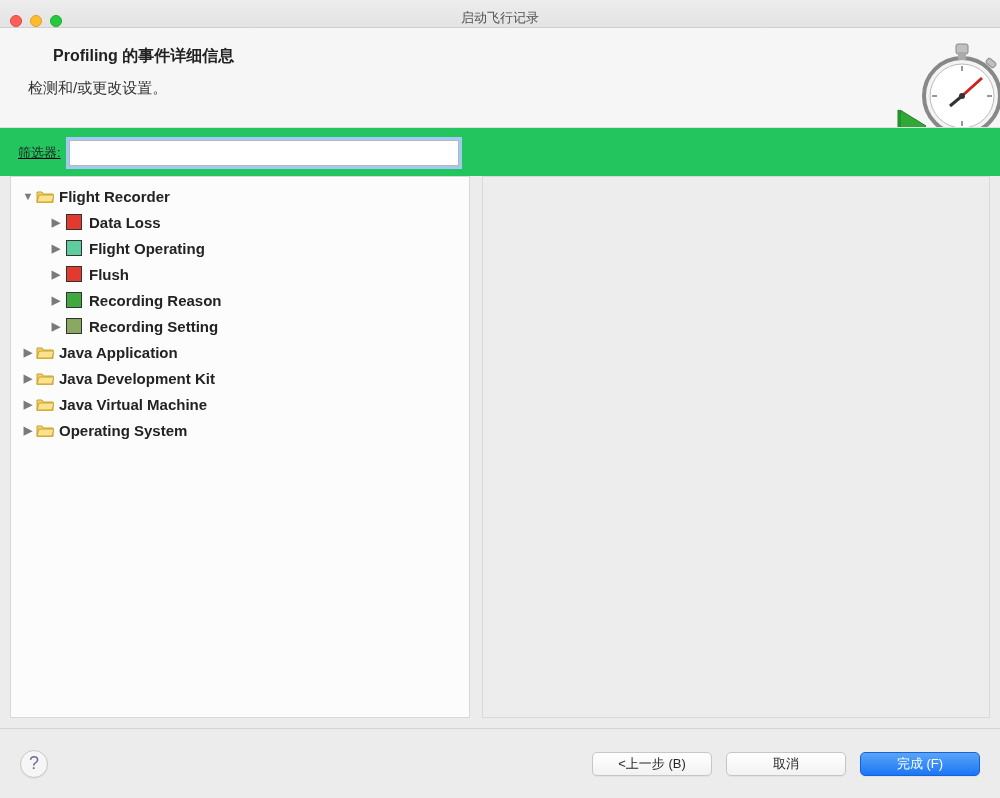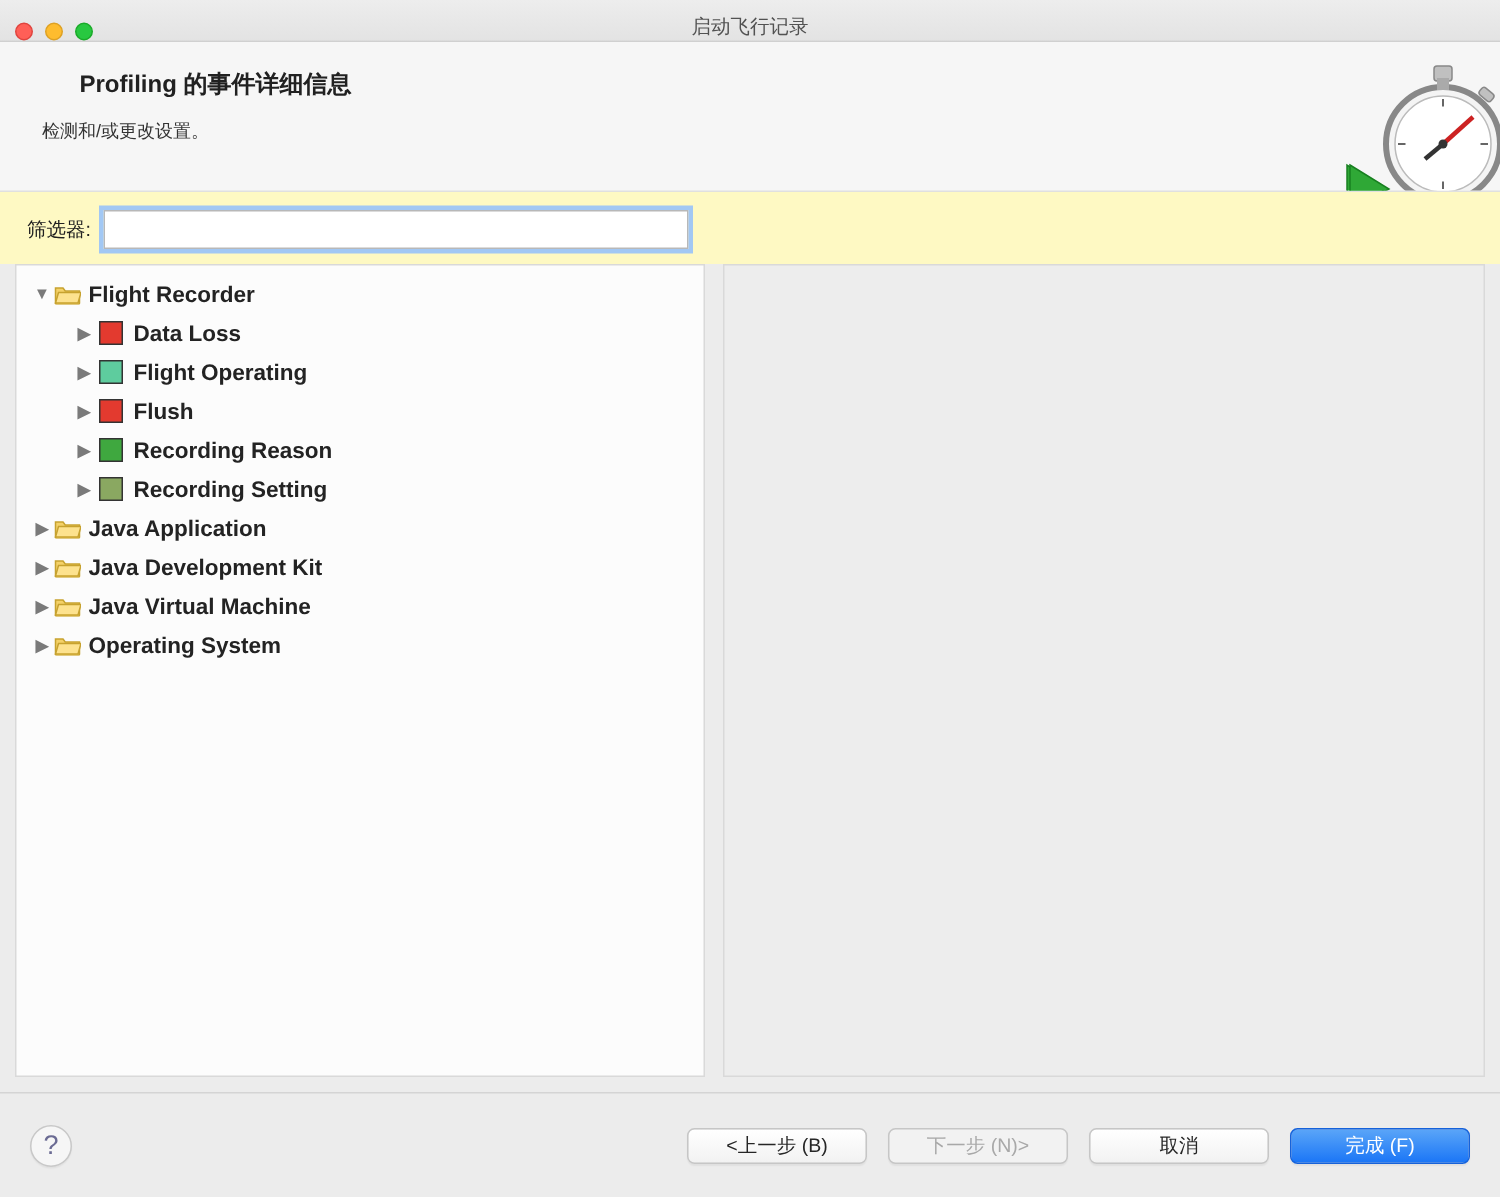--- a/index.html
+++ b/index.html
@@ -32,26 +32,27 @@
       font-size: 13px; color: #525252; pointer-events: none;
     }
     .header-region {
       background: #f6f6f6;
       height: 100px;
       position: relative;
       border-bottom: 1px solid #e0e0e0;
       padding: 18px 0 0 10px;
     }
     .header-title { font-size: 16px; font-weight: 600; color: #212121; margin-left: 43px; }
-    .header-subtitle { font-size: 12px; color: #333; margin-top: 12px; margin-left: 18px; }
+    .header-subtitle { font-size: 15px; color: #333; margin-top: 12px; margin-left: 18px; }
     .header-icon { position: absolute; top: 10px; right: 0; bottom: 0; width: 110px; overflow: hidden; }
     .filter-row {
       display: flex; align-items: center; gap: 8px;
       padding: 12px 10px 10px 18px;
-      background: #fef9c3;
+      background: #22c55e;
+      text-decoration: underline;
     }
     .filter-label { font-size: 13px; color: #212121; }
     .filter-input {
       width: 390px; height: 26px;
       border: 1px solid #b8b8b8;
       background: #ffffff;
       outline: 3px solid #a2c8f4;
       padding: 2px 6px;
       font-size: 13px;
     }
@@ -240,16 +241,15 @@
     </div>
 
   </div>
   <div class="panel detail-panel"></div>
 </div>
 
 <div class="footer">
   <div class="help-btn">?</div>
   <div class="footer-spacer"></div>
   <button class="btn">&lt;上一步 (B)</button>
-  <button class="btn" disabled="">下一步 (N)&gt;</button>
   <button class="btn">取消</button>
   <button class="btn btn-primary">完成 (F)</button>
 </div>
 
 </body></html>

